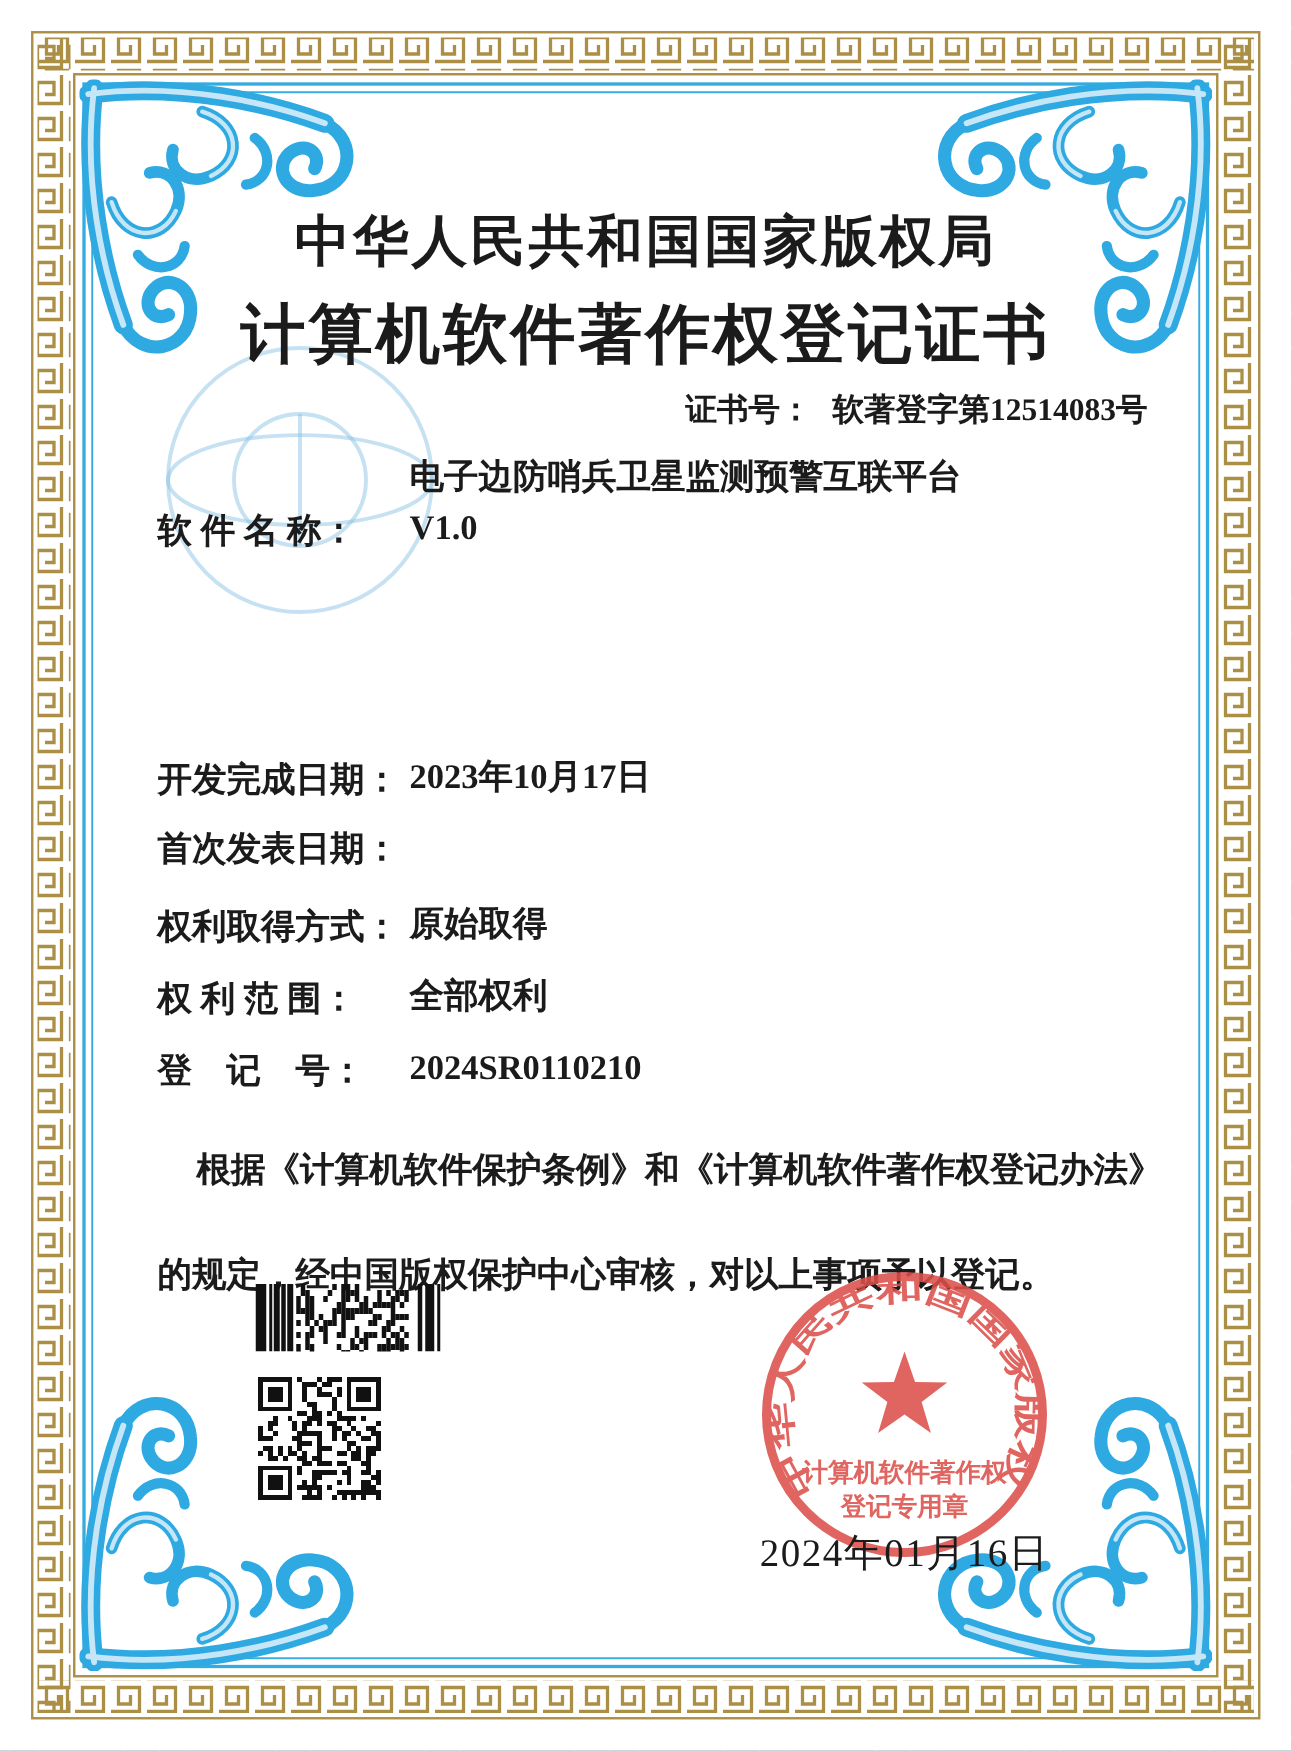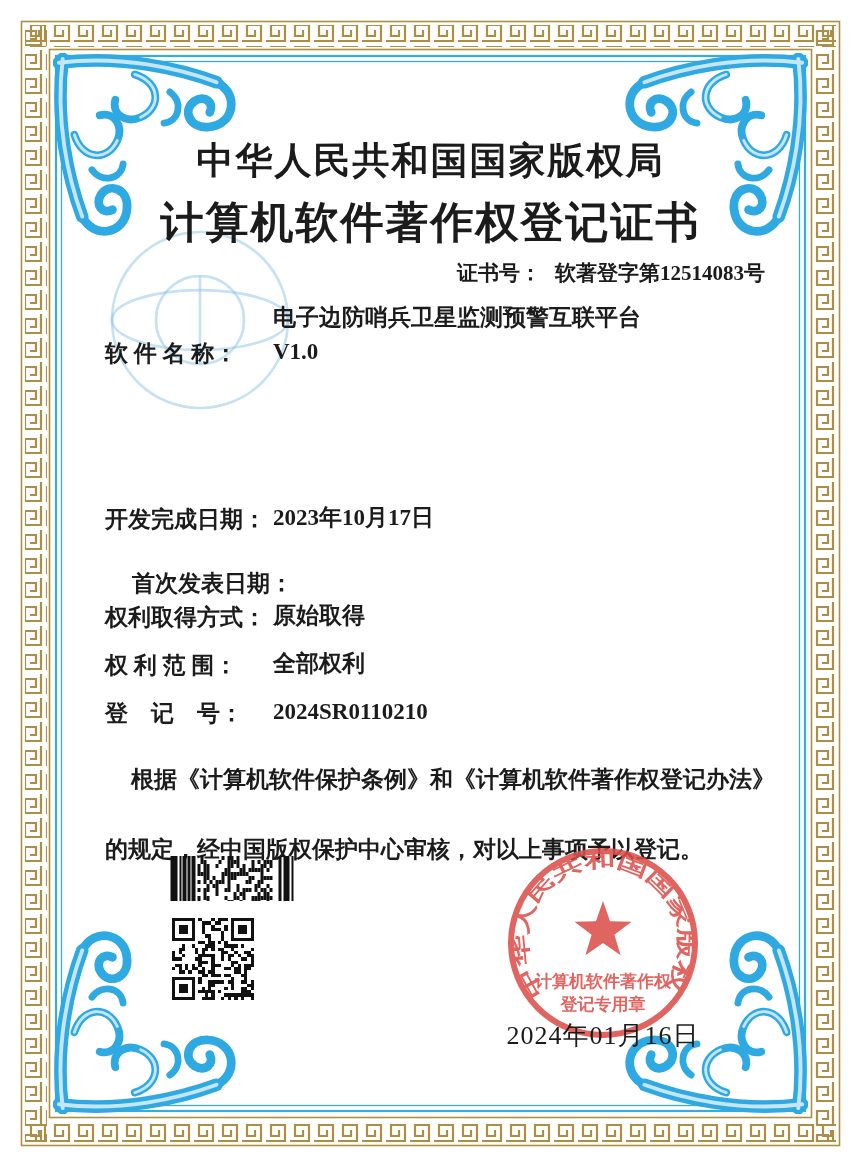--- a/index.html
+++ b/index.html
@@ -826,21 +826,21 @@
     <span class="label">软 件 名 称：</span>
     <span class="value">
       <span>电子边防哨兵卫星监测预警互联平台</span><br>
       <span>V1.0</span>
     </span>
   </div>
   <div class="row" style="top:501px;">
     <span class="label">开发完成日期：</span>
     <span class="value">2023年10月17日</span>
   </div>
-  <div class="row" style="top:568px;margin-left:27px;">
+  <div class="row" style="top:550px;">
     <span class="label">首次发表日期：</span>
   </div>
   <div class="row" style="top:647px;">
     <span class="label">权 利 范 围：</span>
     <span class="value">全部权利</span>
   </div>
   <div class="row" style="top:599px;">
     <span class="label">权利取得方式：</span>
     <span class="value">原始取得</span>
   </div>

